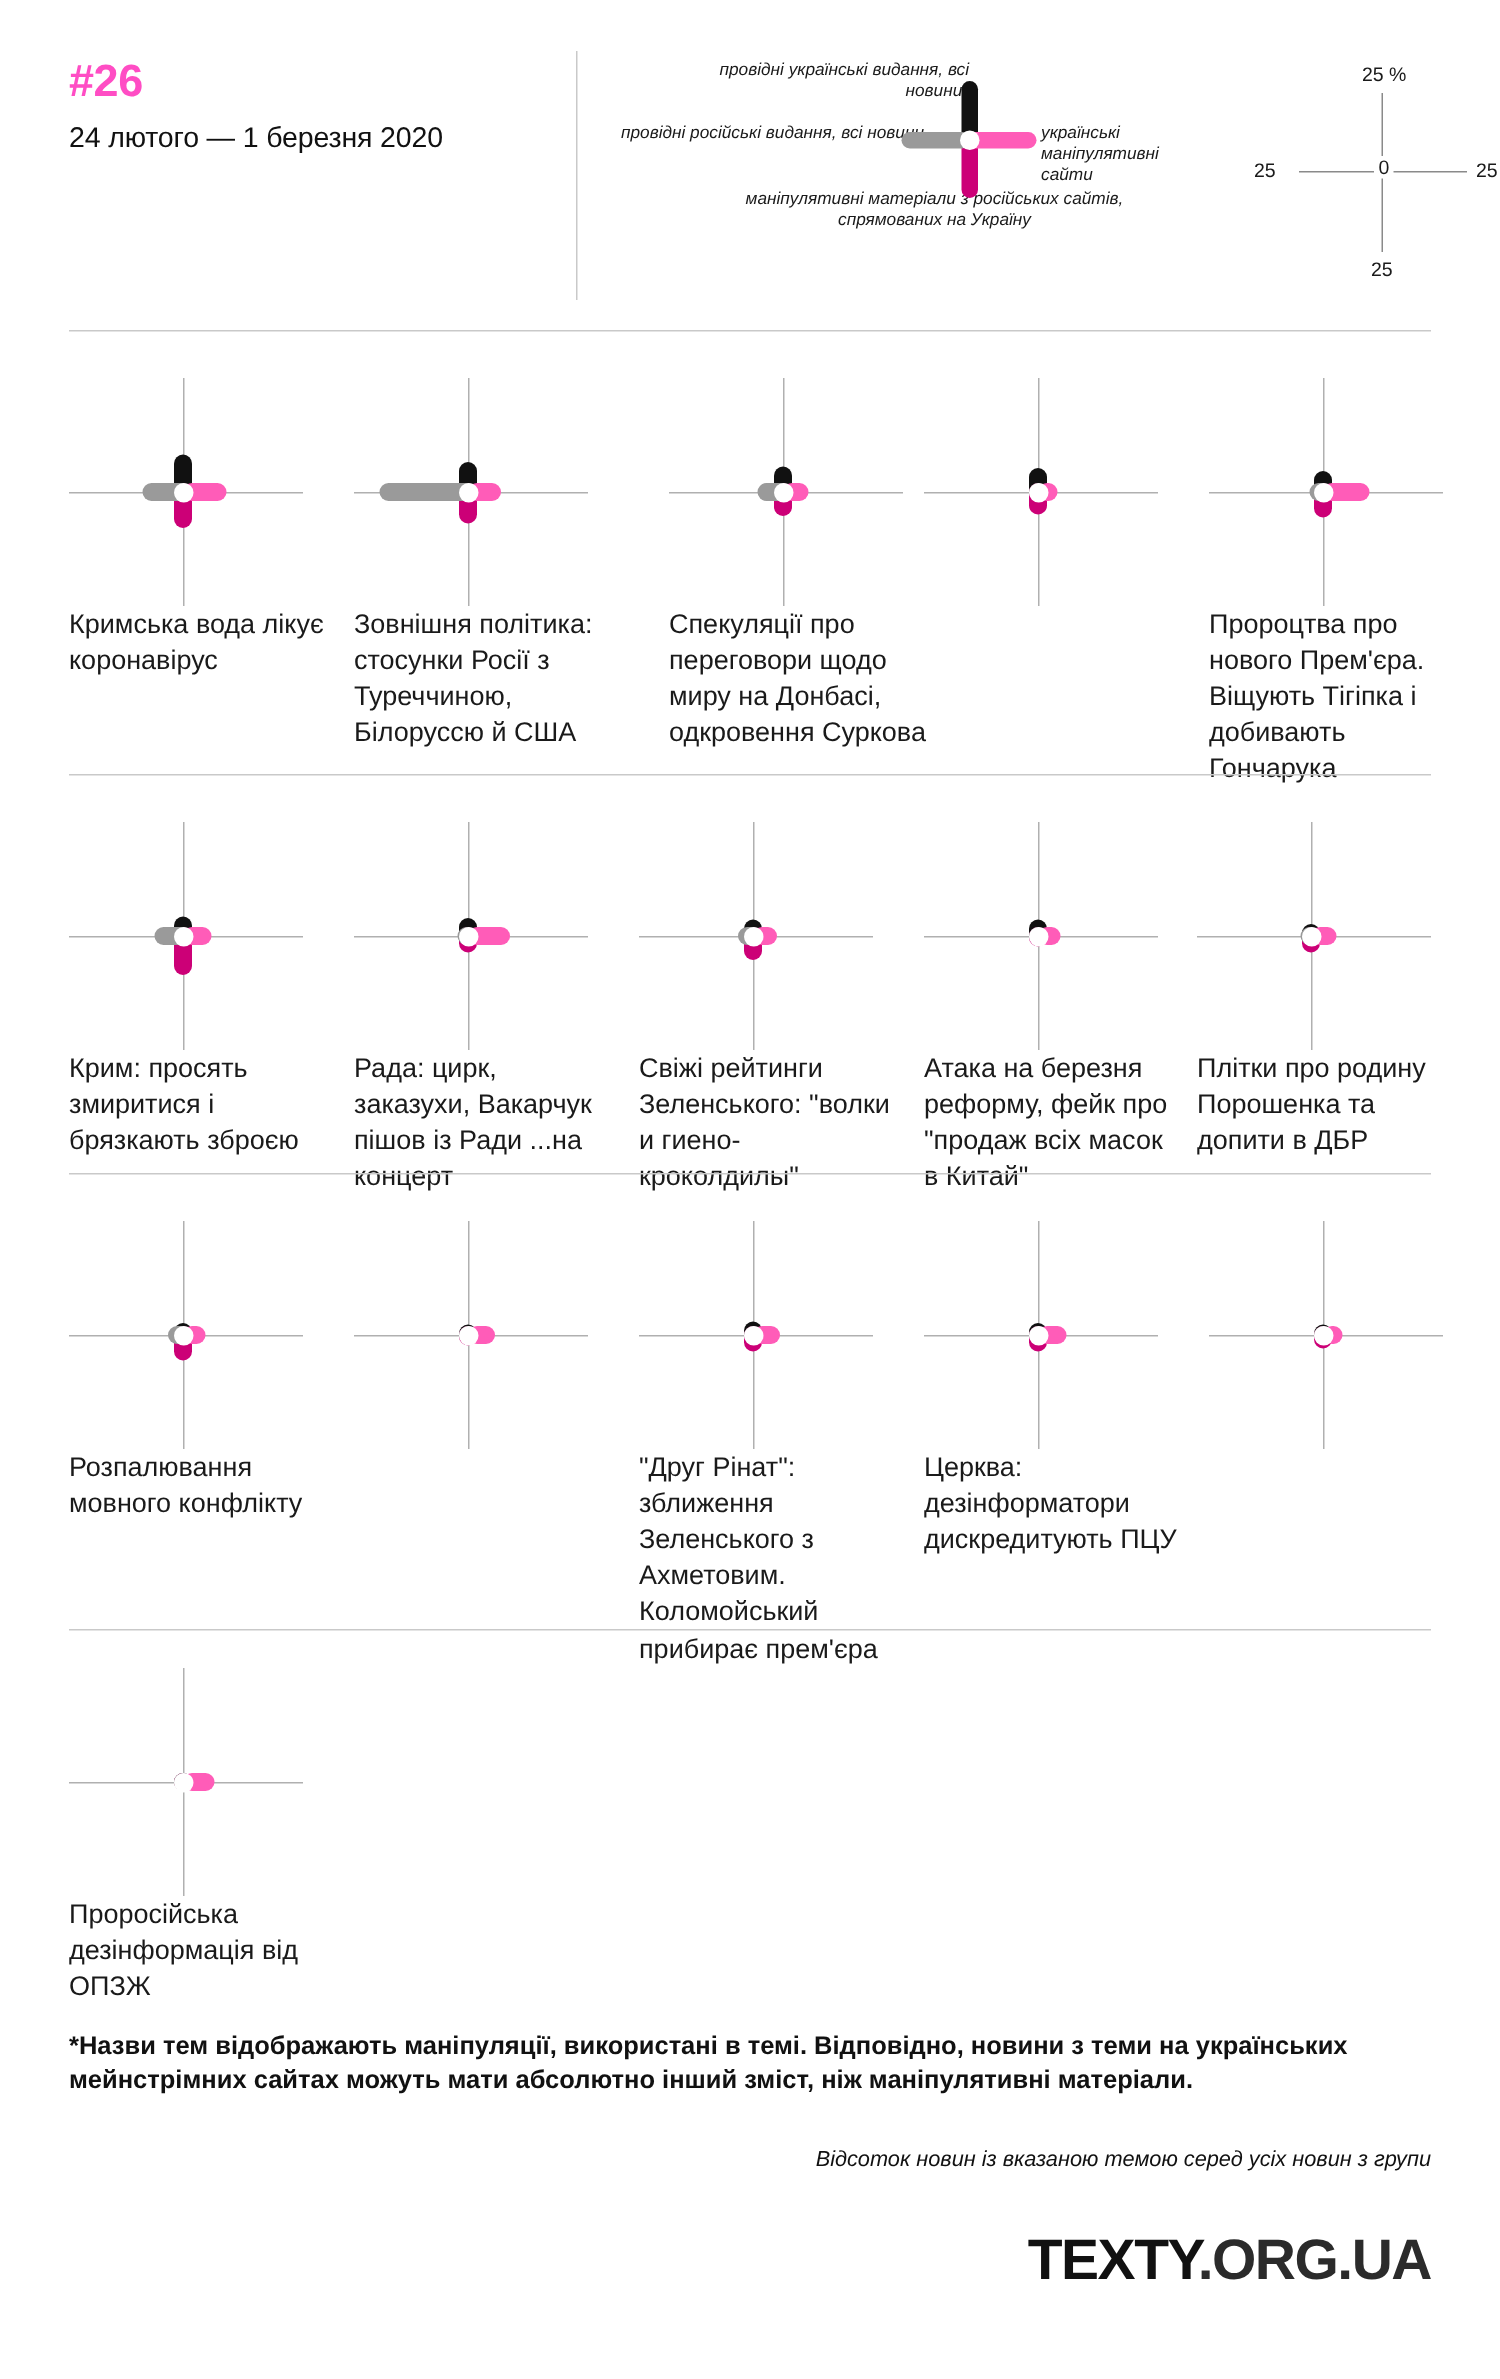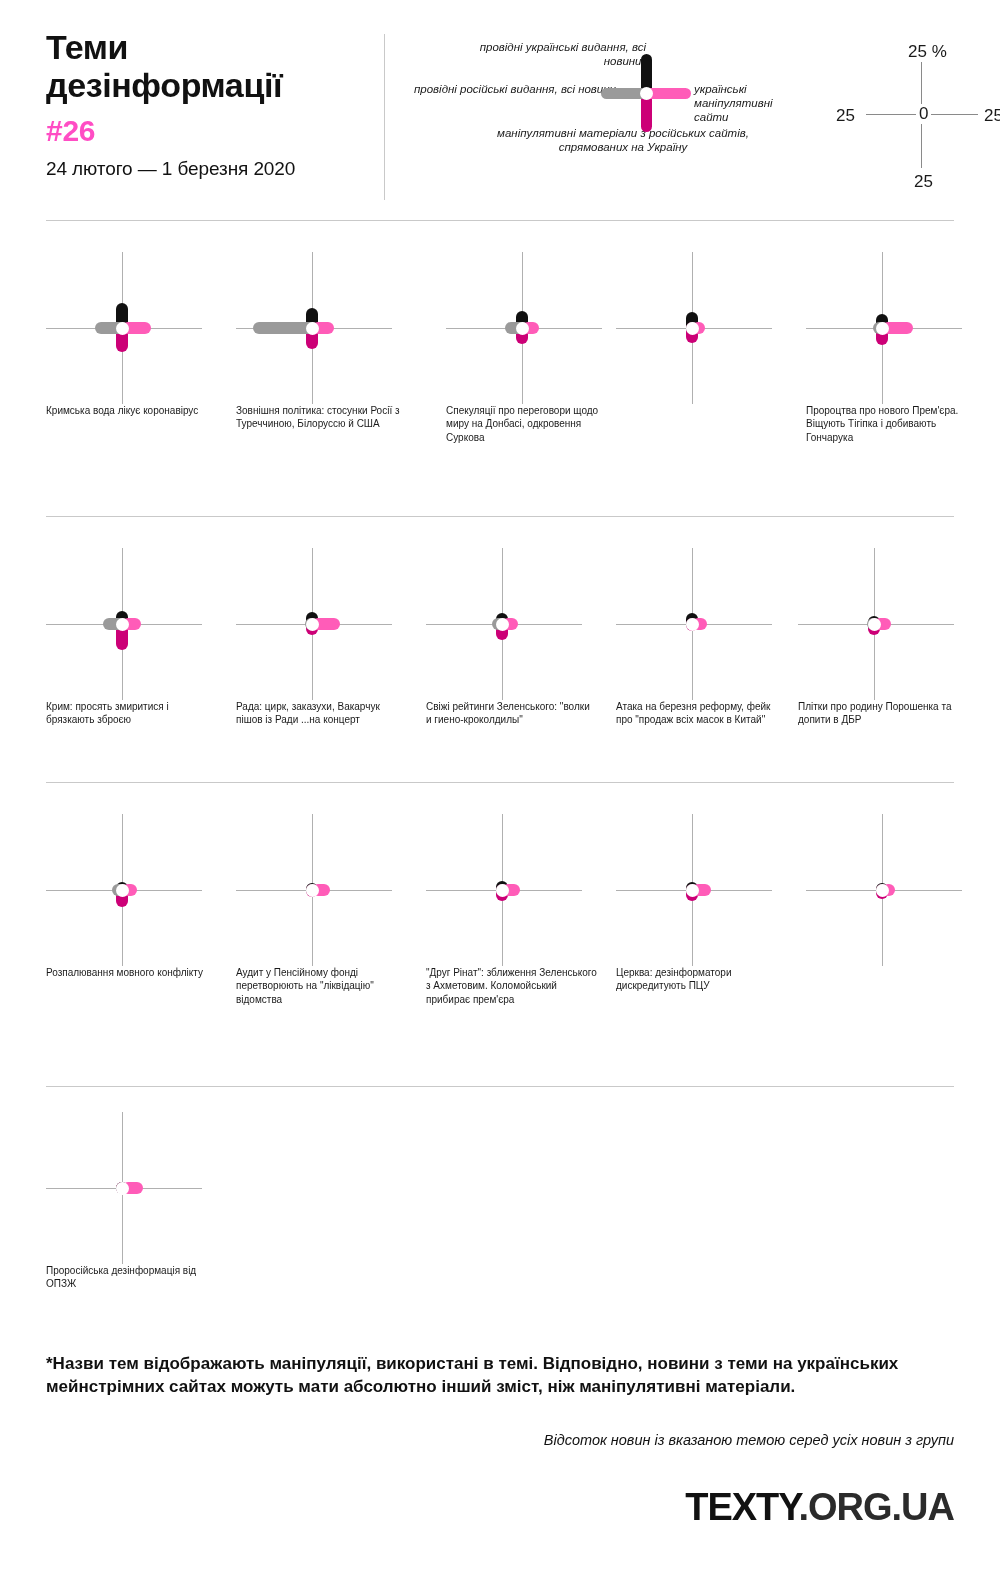--- a/index.html
+++ b/index.html
@@ -107,21 +107,21 @@
   }
   .sk-vline {
     position: absolute; left: 85px; top: 26px;
     width: 1px; height: 106px; background: #8a8a8a;
   }
   .sk-hline {
     position: absolute; left: 30px; top: 78px;
     width: 112px; height: 1px; background: #8a8a8a;
   }
   .sk-lab {
-    position: absolute; font-size: 17px; color: #1a1a1a;
+    position: absolute; font-size: 13px; color: #1a1a1a;
   }
   .sk-top    { left: 72px;  top: 6px; }
   .sk-bottom { left: 78px;  top: 136px; }
   .sk-lleft  { left: 0px;   top: 70px; }
   .sk-lright { left: 148px; top: 70px; }
   .sk-zero   { left: 80px;  top: 68px; background: #ffffff; padding: 0 3px; }
 
   .rule {
     position: absolute;
     left: 46px;
@@ -170,21 +170,21 @@
   .hub {
     position: absolute; left: 76px; top: 76px;
     width: 13px; height: 13px; margin-left: -6.5px; margin-top: -6.5px;
     border-radius: 50%; background: #ffffff;
   }
   .caption {
     position: absolute;
     top: 152px;
     left: 0;
     width: 172px;
-    font-size: 10px;
+    font-size: 18px;
     line-height: 1.34;
     color: #1a1a1a;
   }
 
   
   .footnote {
     position: absolute;
     left: 46px;
     top: 1352px;
     width: 920px;
@@ -214,24 +214,20 @@
     color: #111111;
   }
   .logo .dim { color: #2b2b2b; font-weight: bold; }
 </style>
 </head>
 <body>
 
 <div class="header">
 
   <div class="title-block">
-    <h1 class="title">
-      <span>Теми</span><br>
-      <span>дезінформації</span>
-    </h1>
     <div class="issue">#26</div>
     <div class="daterange">24 лютого — 1 березня 2020</div>
   </div>
 
   <div class="header-divider"></div>
 
   <div class="legend">
     <div class="legend-label ll-top">провідні українські видання,
 всі новини*</div>
     <div class="legend-label ll-left">провідні російські видання,
@@ -404,21 +400,20 @@
       <div class="cell" style="left: 190px;">
         <div class="chart">
           <div class="axis-v"></div>
           <div class="axis-h"></div>
           <div class="arm arm-up" style="height: 13.216px;"></div>
           <div class="arm arm-down" style="height: 12.608px;"></div>
           <div class="arm arm-left" style="width: 12px; right: 98px;"></div>
           <div class="arm arm-right" style="width: 17.776px;"></div>
           <div class="hub"></div>
         </div>
-        <div class="caption">Аудит у Пенсійному фонді перетворюють на "ліквідацію" відомства</div>
       </div>
       <div class="cell" style="left: 380px;">
         <div class="chart">
           <div class="axis-v"></div>
           <div class="axis-h"></div>
           <div class="arm arm-up" style="height: 14.736px;"></div>
           <div class="arm arm-down" style="height: 16.864px;"></div>
           <div class="arm arm-left" style="width: 12.304px; right: 98px;"></div>
           <div class="arm arm-right" style="width: 18.384px;"></div>
           <div class="hub"></div>

